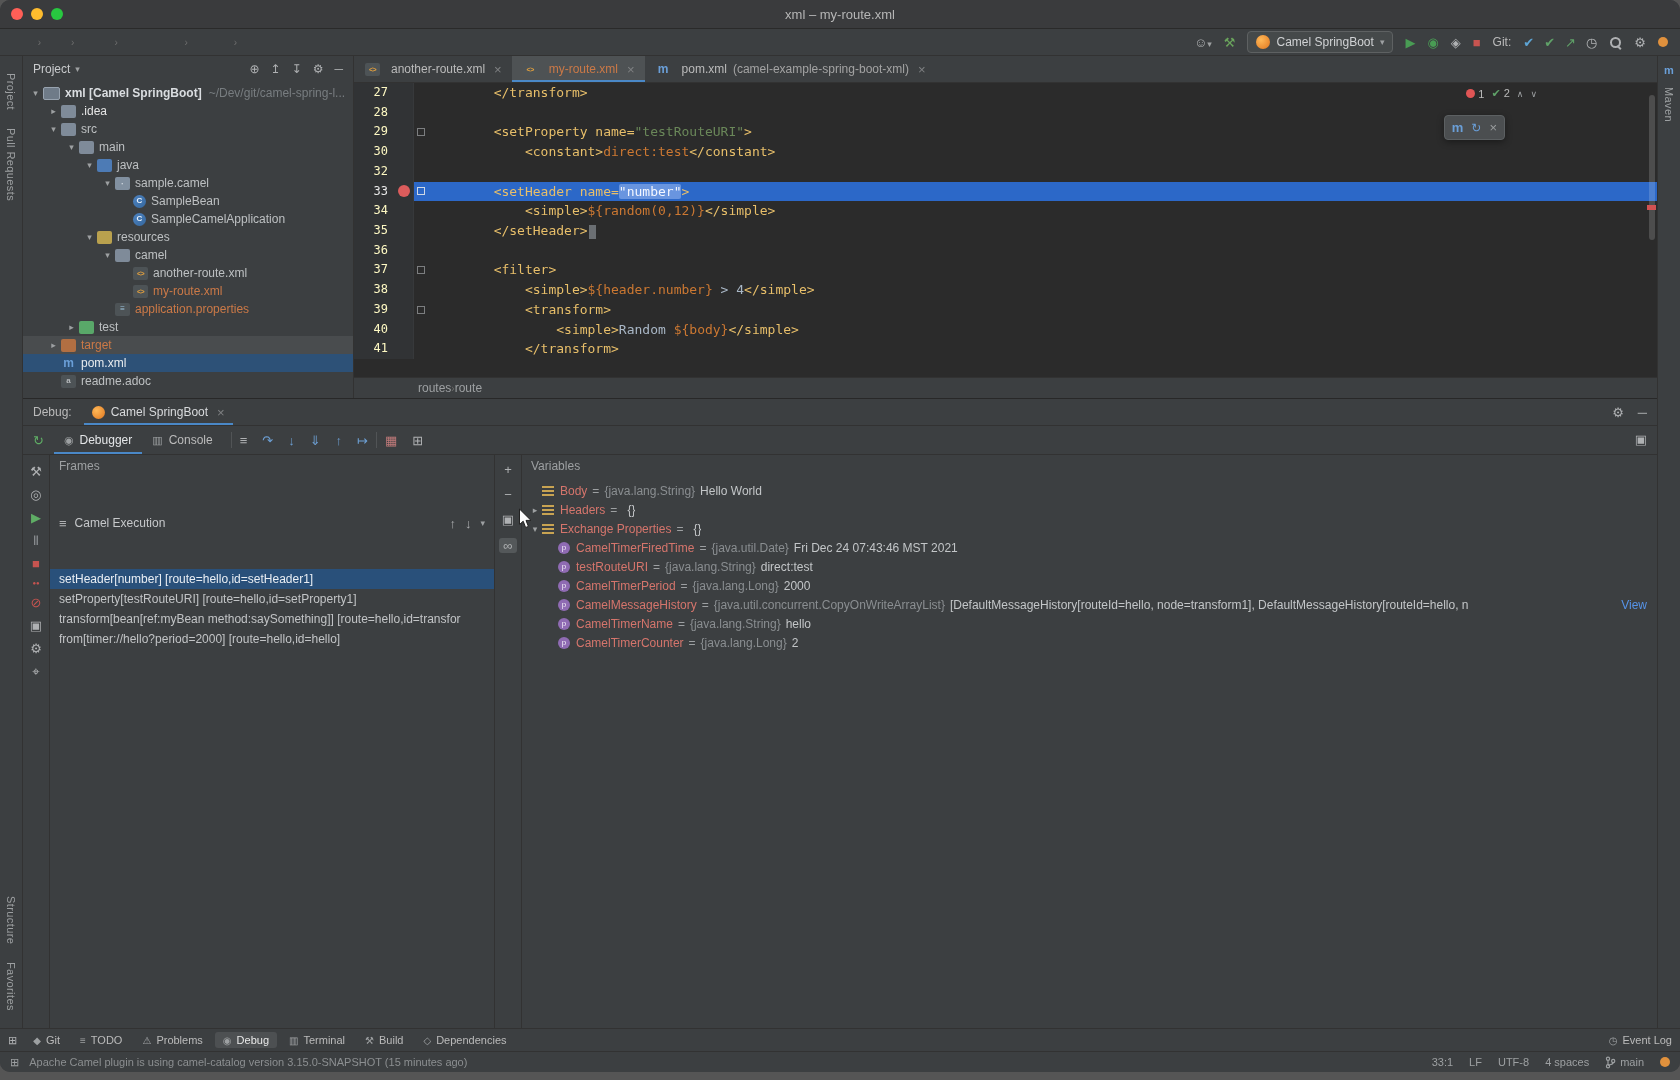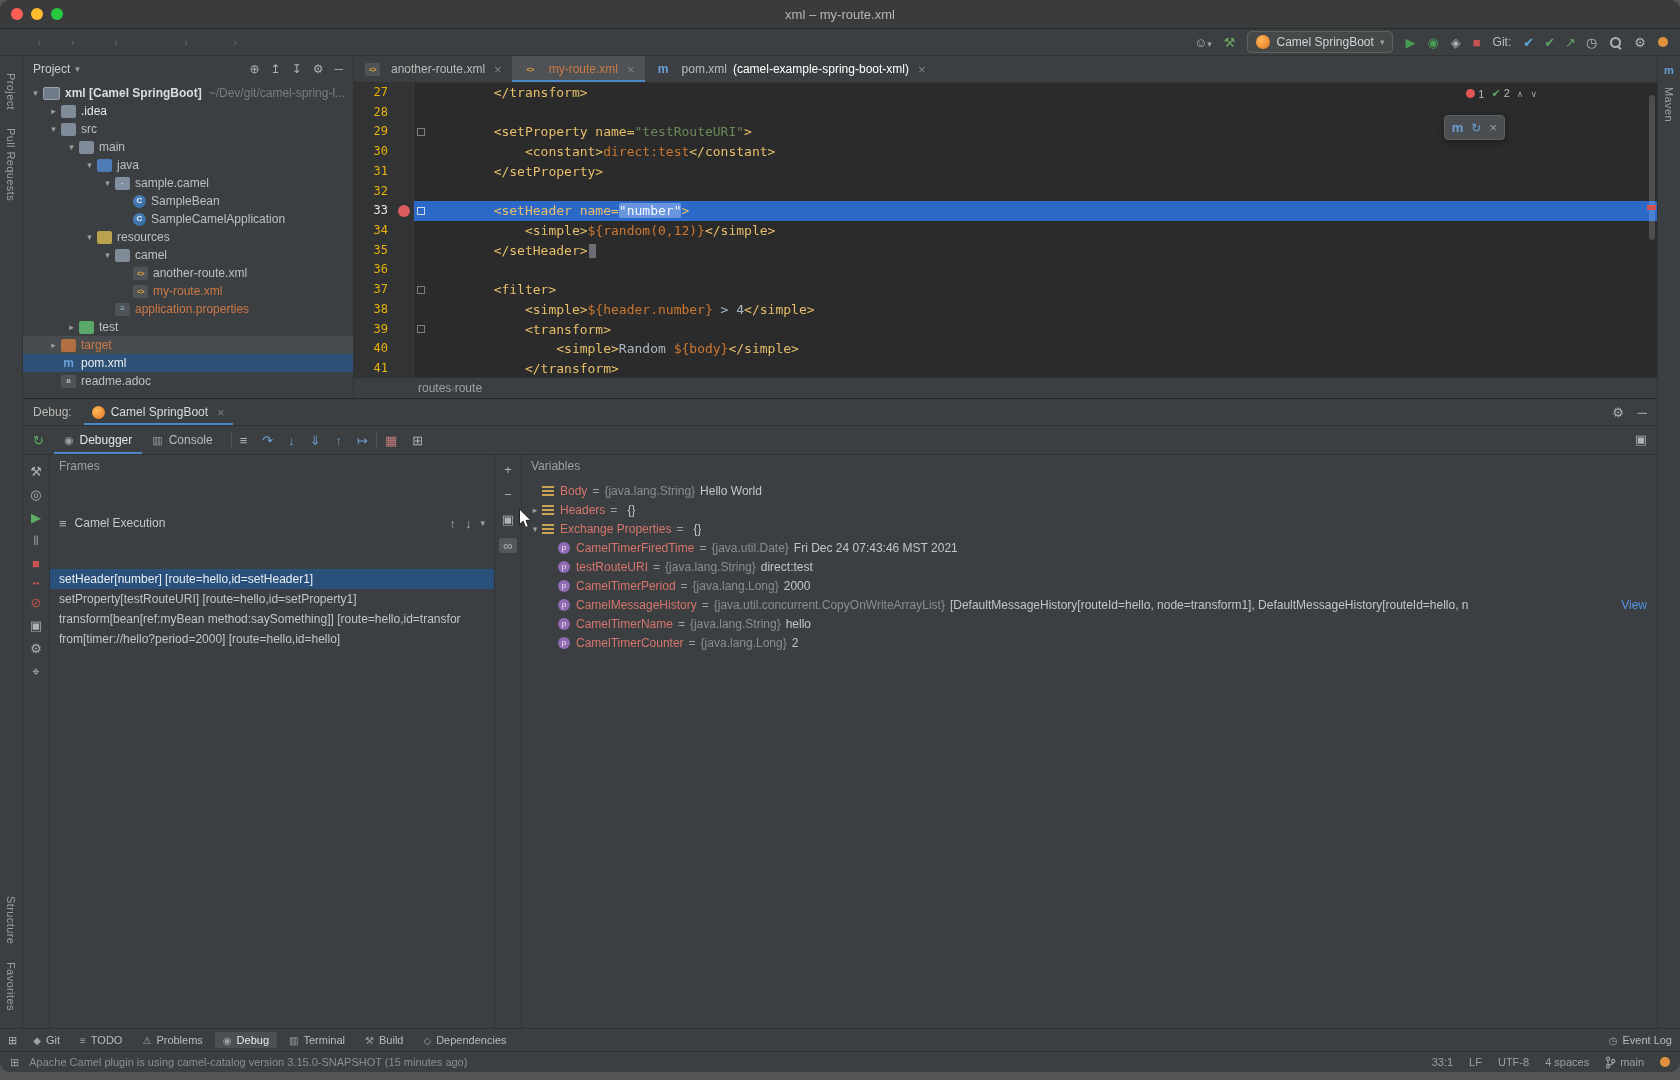--- a/index.html
+++ b/index.html
@@ -72,27 +72,27 @@
   .i-xml{background:#4d5356;color:#e8a33d;font-size:7px;letter-spacing:-.5px;}
   .i-props{background:#4d5356;color:#9fc6e0;font-size:8px;}
   .i-maven{background:transparent;color:#6a9fd8;font-size:12px;}
   .i-adoc{background:#4d5356;color:#b7babc;font-size:8px;}
   
   .editor-pane{flex:1;display:flex;flex-direction:column;min-width:0;background:#2b2b2b;}
   .tabs{height:26px;flex:0 0 auto;background:#3c3f41;display:flex;align-items:stretch;border-bottom:1px solid #323232;}
   .tab{display:flex;align-items:center;gap:6px;padding:0 10px;color:#bbbbbb;cursor:default;}
   .tab-active{background:#4e5254;box-shadow:inset 0 -2px 0 #4a88c7;}
   .tab-label{white-space:nowrap;}
-  .tab-suffix{color:#ffffff;white-space:nowrap;}
+  .tab-suffix{color:#a3a3a3;white-space:nowrap;}
   .tab-close{color:#7f8183;font-size:13px;margin-left:3px;}
   .editor-body{flex:1;position:relative;min-height:0;overflow:hidden;}
   .code{font-family:"DejaVu Sans Mono",monospace;font-size:13px;}
   .cl{display:flex;height:19.73px;line-height:19.73px;}
   .g-num{width:34px;flex:0 0 auto;text-align:right;padding-right:7px;background:#313335;
-    color:#eab308;font-size:12px;font-family:"DejaVu Sans Mono",monospace;}
+    color:#fef9c3;font-size:12px;font-family:"DejaVu Sans Mono",monospace;}
   .g-bp{width:18px;flex:0 0 auto;background:#313335;position:relative;border-right:1px solid #37393b;}
   .bp-dot{position:absolute;left:3px;top:50%;margin-top:-6px;width:12px;height:12px;border-radius:50%;background:#db5c5c;}
   .g-fold{width:13px;flex:0 0 auto;display:flex;align-items:center;justify-content:center;}
   .fold-sq{width:6px;height:6px;border:1px solid #7c7e80;background:#2b2b2b;}
   .lcode{flex:1;white-space:pre;padding-left:4px;min-width:0;overflow:hidden;}
   .cl.cur .lcode,.cl.cur .g-fold{background:#2c68c8;}
   .cl.cur .g-num{color:#e8e8e8;}
   .cl.cur .fold-sq{background:#2c68c8;border-color:#cfd8e6;}
   .c-tag{color:#e8bf6a;} .c-str{color:#6a8759;} .c-txt{color:#cc7832;} .c-pln{color:#a9b7c6;}
   .c-sel{background:rgba(190,212,255,.42);border-radius:2px;color:#f2f6ff;}
@@ -378,26 +378,20 @@
                   </span>
                   <span class="lcode"><span class="c-pln">        </span><span class="c-tag">&lt;setProperty name=</span><span class="c-str">"testRouteURI"</span><span class="c-tag">&gt;</span></span>
                 </div>
                 <div class="cl">
                   <span class="g-num">30</span>
                   <span class="g-bp"></span>
                   <span class="g-fold"></span>
                   <span class="lcode"><span class="c-pln">            </span><span class="c-tag">&lt;constant&gt;</span><span class="c-txt">direct:test</span><span class="c-tag">&lt;/constant&gt;</span></span>
                 </div>
                 <div class="cl">
-                  <span class="g-num">31</span>
-                  <span class="g-bp"></span>
-                  <span class="g-fold"></span>
-                  <span class="lcode"><span class="c-pln">        </span><span class="c-tag">&lt;/setProperty&gt;</span></span>
-                </div>
-                <div class="cl">
                   <span class="g-num">32</span>
                   <span class="g-bp"></span>
                   <span class="g-fold"></span>
                   <span class="lcode"></span>
                 </div>
                 <div class="cl cur">
                   <span class="g-num">33</span>
                   <span class="g-bp">
                     <span class="bp-dot"></span>
                   </span>

